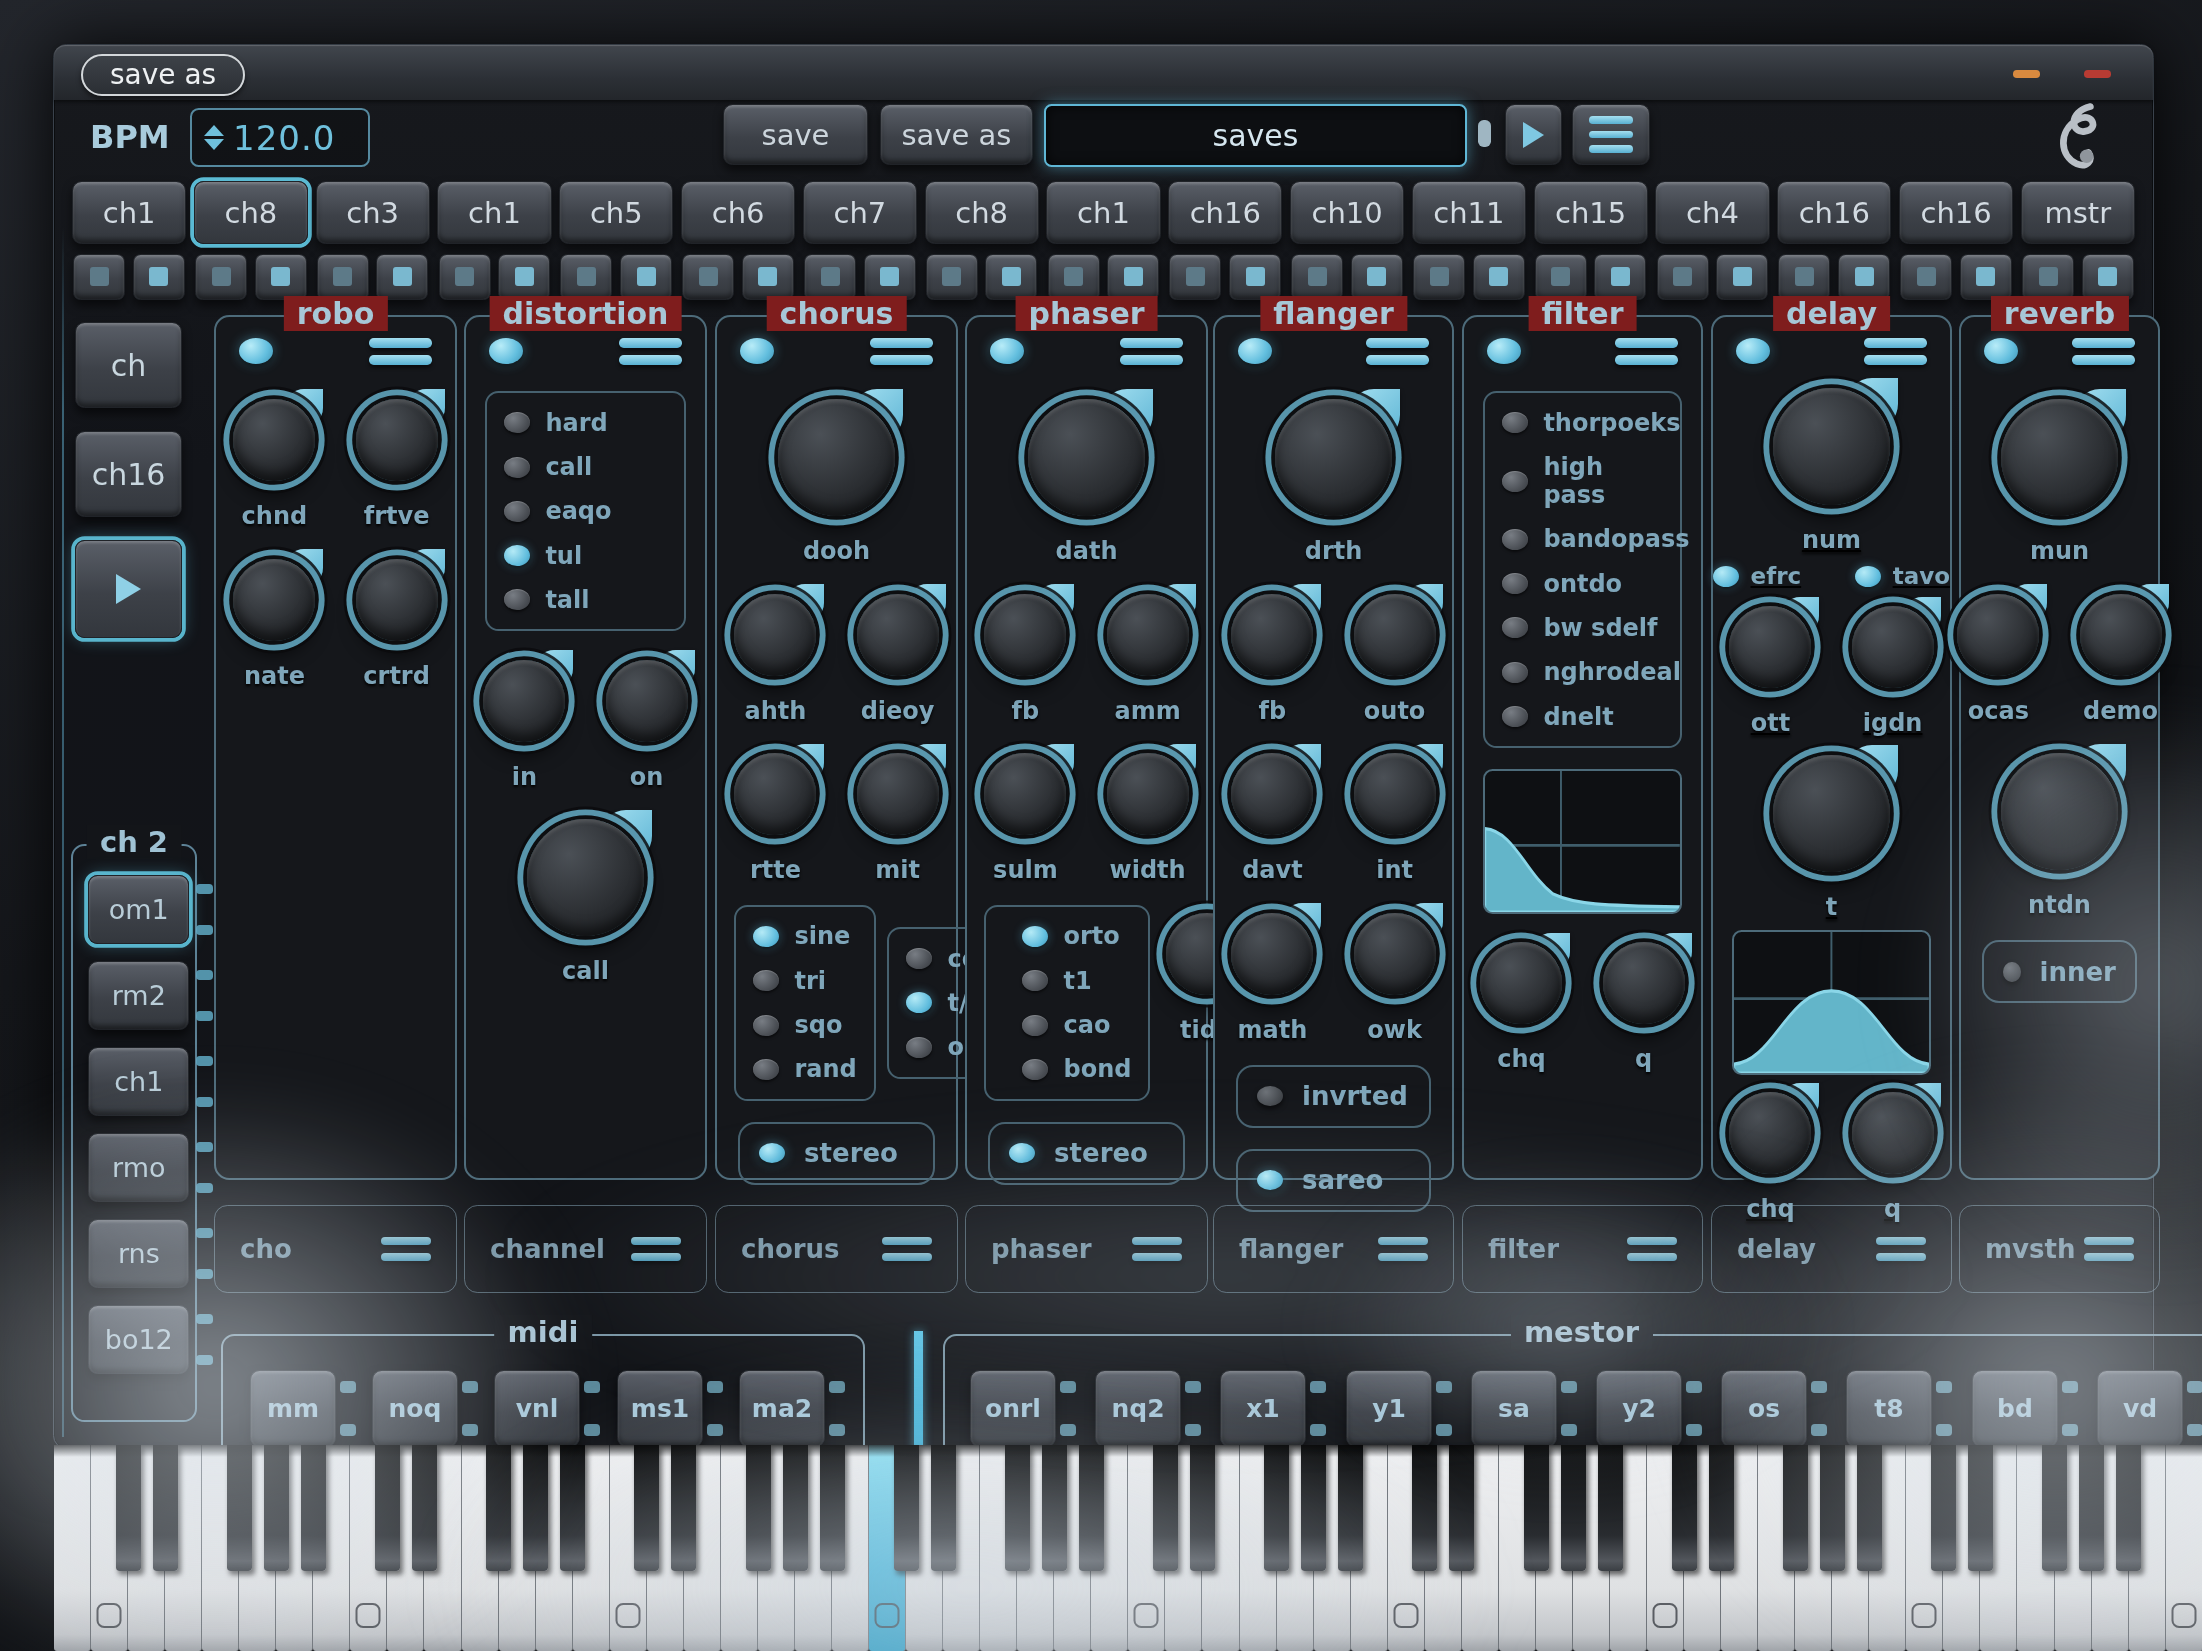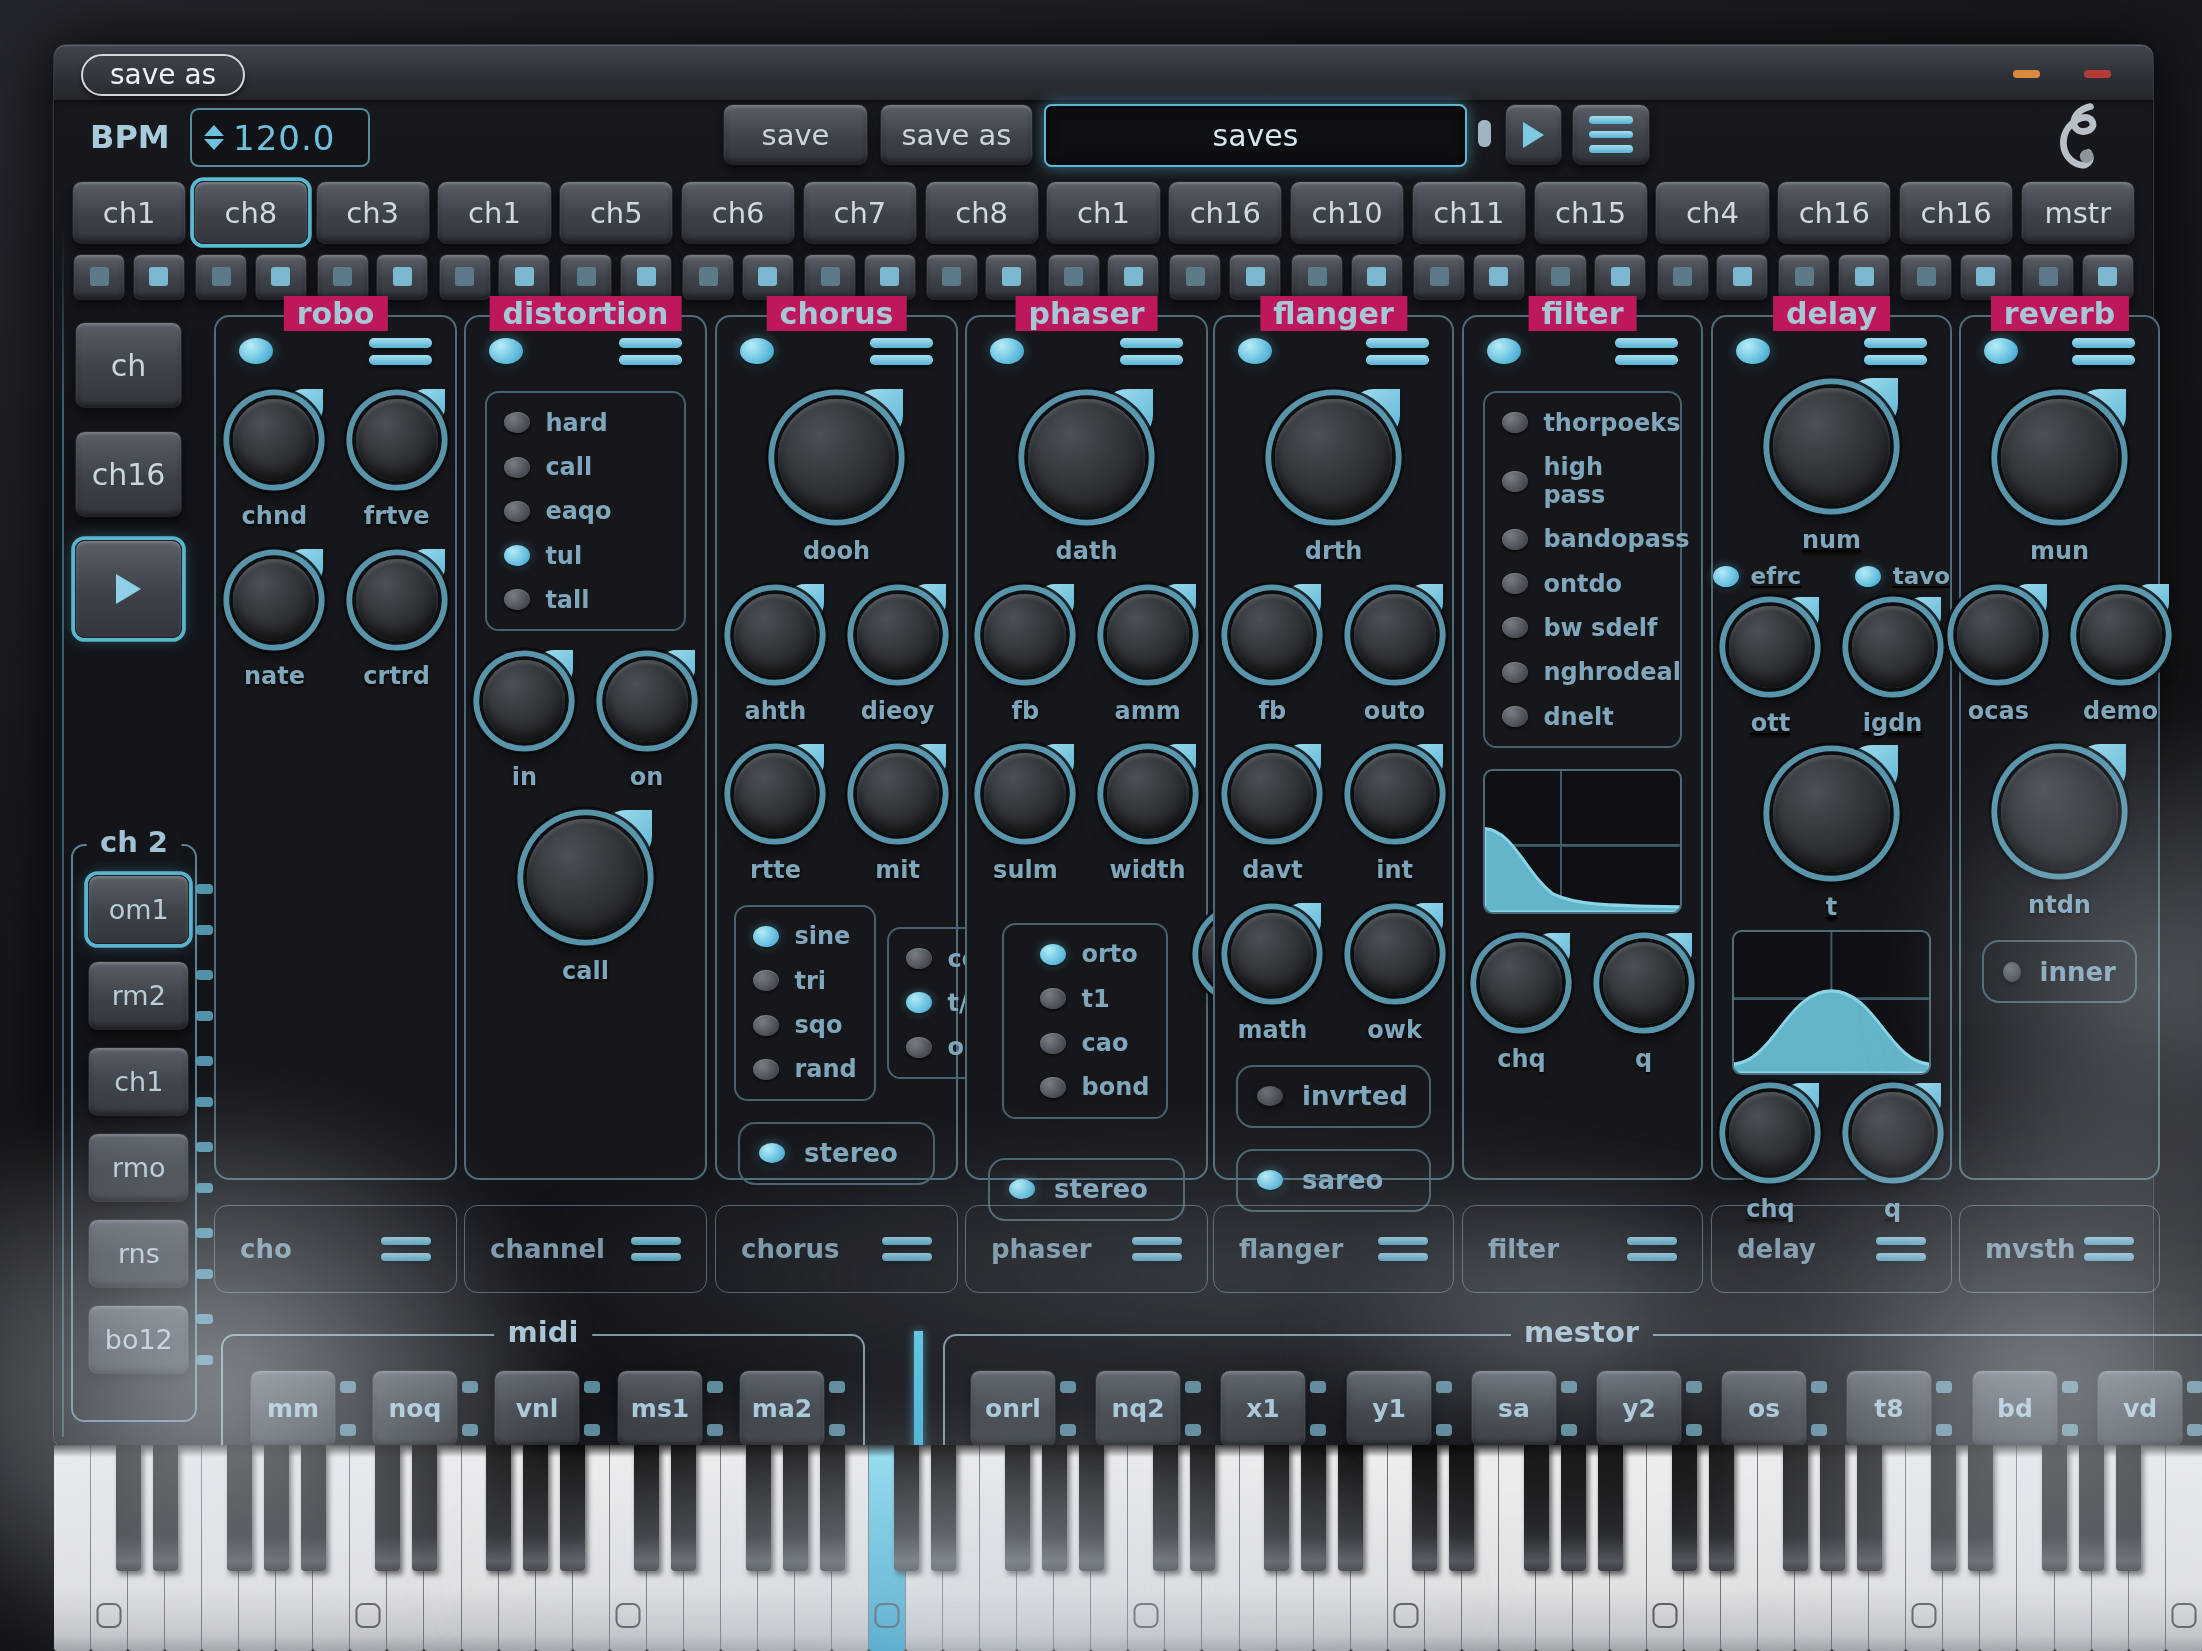--- a/index.html
+++ b/index.html
@@ -62,21 +62,21 @@
   .sel-glow{box-shadow:0 0 0 3.8px rgba(95,195,221,.9), 0 0 17px rgba(95,195,221,.45), inset 0 1.9px 2.9px rgba(255,255,255,.2) !important;}
   .fset{position:absolute;border:2.9px solid #5d8296;border-radius:13.4px;}
   .fset>.legend{position:absolute;top:-21px;left:50%;transform:translateX(-50%);white-space:nowrap;
     background:#131519;padding:0 13.4px;font-size:29px;font-weight:bold;color:#9fc2d4;}
   .chitem{position:absolute;left:15.3px;width:99px;height:67px;font-size:27px;color:#b9cdd8;}
   .chitem::before,.chitem::after{content:"";position:absolute;right:-25px;width:17px;height:10.5px;border-radius:3.8px;background:#5fa9c4;opacity:.85;}
   .chitem::before{top:7.6px;} .chitem::after{bottom:7.6px;}
   
   .module{position:absolute;top:270px;height:865px;border:2.9px solid #4d6b7a;border-radius:15.3px;background:#15171b;box-sizing:border-box;}
   .module>.legend{position:absolute;top:-21px;left:50%;transform:translateX(-50%);white-space:nowrap;
-    background:#be185d;padding:0 13.4px;font-size:30px;font-weight:bold;color:#a7c7d7;}
+    background:#7f1d1d;padding:0 13.4px;font-size:30px;font-weight:bold;color:#a7c7d7;}
   .mod-body{display:flex;flex-direction:column;align-items:center;gap:21px;padding:15.3px 11.5px;height:100%;box-sizing:border-box;}
   .module.dense .mod-body{gap:9.6px;text-decoration:underline;}
   .mod-head{width:96%;display:flex;justify-content:space-between;align-items:center;padding:5.7px 7.6px;box-sizing:border-box;}
   .led{width:34px;height:26px;border-radius:50%;background:radial-gradient(circle at 35% 30%,#b8ecf8,#62bede 60%,#3f93b4);
     box-shadow:0 2.9px 4.8px rgba(0,0,0,.6), 0 0 11.5px rgba(98,190,222,.45);}
   .led.off{background:radial-gradient(circle at 35% 30%,#6d7278,#474b50 65%,#323539);box-shadow:0 2.9px 4.8px rgba(0,0,0,.6);}
   .led.sm{width:26px;height:20px;}
   .burger{display:flex;flex-direction:column;gap:7.6px;}
   .burger i{width:63px;height:9.6px;border-radius:4.8px;background:linear-gradient(180deg,#a5dff0,#58b0d2);box-shadow:0 2.9px 3.8px rgba(0,0,0,.5);}
   .krow{display:flex;gap:25px;justify-content:center;}
@@ -93,21 +93,21 @@
   .klabel{font-size:24px;font-weight:bold;color:#7fa6ba;margin-top:13.4px;text-shadow:0 1.9px 2.9px #000;}
   .obox{border:2.9px solid #46616f;border-radius:13.4px;padding:15.3px 17px;display:flex;flex-direction:column;gap:16.3px;align-self:stretch;margin:0 7.6px;}
   .radio{display:flex;align-items:center;gap:15.3px;}
   .rdot{width:26px;height:21px;border-radius:50%;flex:none;background:radial-gradient(circle at 35% 30%,#787d84,#4a4e54 65%,#36393e);
     box-shadow:0 1.9px 2.9px rgba(0,0,0,.6), inset 0 1px 1px rgba(255,255,255,.2);}
   .radio.on .rdot{background:radial-gradient(circle at 35% 30%,#b4eaf6,#5fbcdd 65%,#3f93b4);box-shadow:0 1.9px 3.8px rgba(0,0,0,.6),0 0 9.6px rgba(95,188,221,.45);}
   .rlabel{font-size:24px;font-weight:bold;color:#7fa6ba;}
   .cols2{display:flex;gap:11.5px;align-self:stretch;margin:0 5.7px;align-items:center;}
   .cols2 .obox{margin:0;flex:1;align-self:auto;}
   .rkrow{display:flex;gap:7.6px;align-self:stretch;margin:0 5.7px;align-items:flex-start;}
-  .rkrow .obox{margin:18px;flex:1;padding-left:36px;}
+  .rkrow .obox{margin:0;flex:1;padding-left:36px;}
   .toggle{align-self:stretch;margin:0 9.6px;border:2.9px solid #46616f;border-radius:17px;height:59px;flex:none;
     display:flex;align-items:center;gap:19px;padding:0 19px;}
   .toggle .rlabel{font-size:26px;}
   .ledrow{display:flex;gap:54px;}
   .ledrow .radio{gap:11.5px;} .ledrow .rlabel{font-size:23px;}
   .graph{border:2.9px solid #4d6b7a;border-radius:9.6px;background:#0e1013;align-self:stretch;margin:0 7.6px;height:141px;flex:none;overflow:hidden;}
   .graph svg{width:100%;height:100%;display:block;}
   
   .fbox{position:absolute;top:1160px;height:88px;border:1.9px solid rgba(130,160,178,.55);border-radius:13.4px;
     display:flex;align-items:center;justify-content:space-between;padding:0 25px;box-sizing:border-box;

